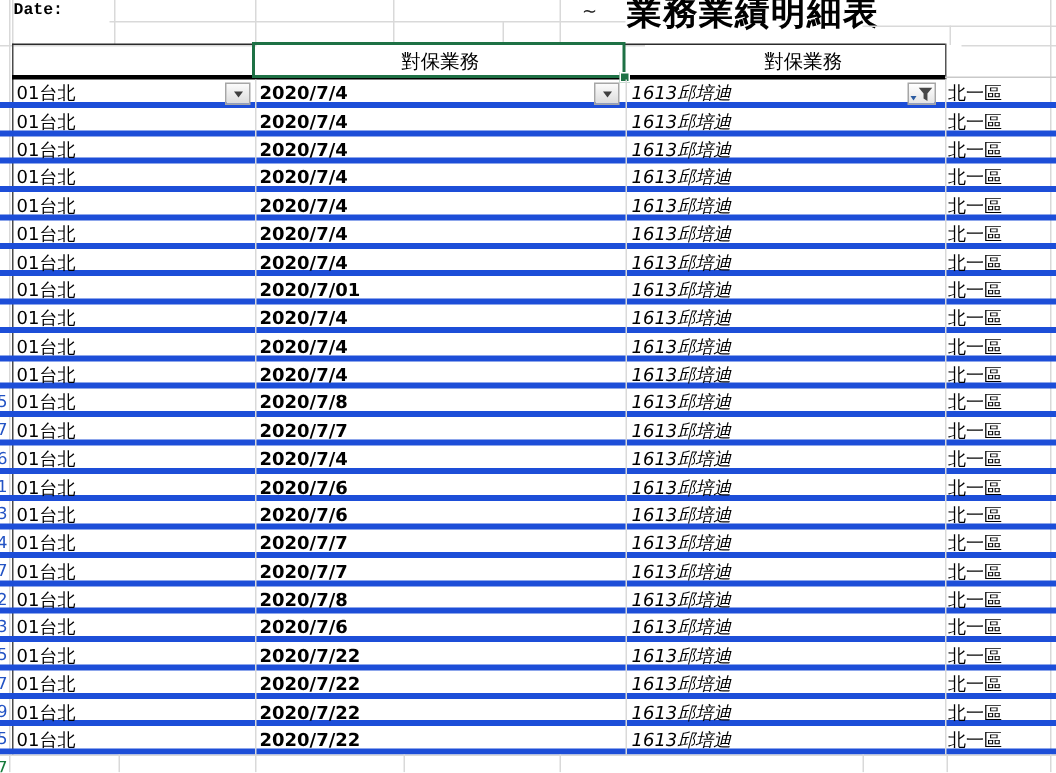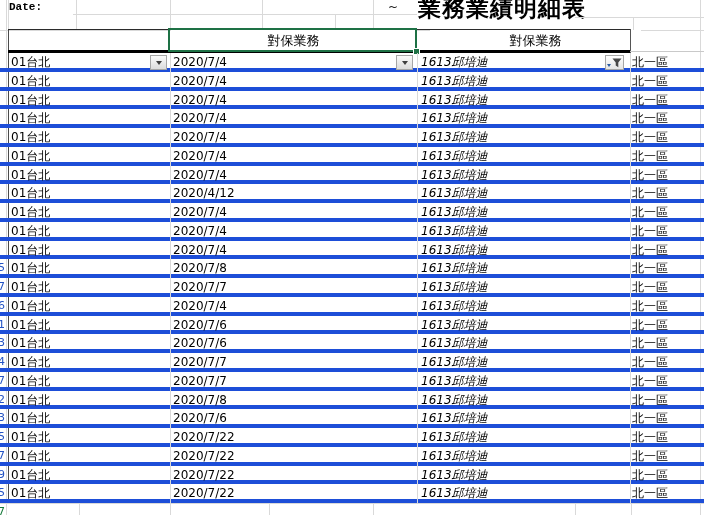--- a/index.html
+++ b/index.html
@@ -46,21 +46,21 @@
   .rows{position:absolute;left:0;top:53px;width:704px;height:450px;}
   .row{
     position:relative;height:18.75px;box-sizing:border-box;
     border-bottom:4px solid #1d4ed8;
   }
   .row .cell{
     position:absolute;top:0;height:18px;line-height:18px;
     white-space:nowrap;font-size:12px;
   }
   .c-branch{left:11px;}
-  .c-date{left:173px;}
+  .c-date{left:173px;font-weight:bold;}
   .c-agent{left:421px;font-style:italic;}
   .c-region{left:632px;}
   .row-num{
     position:absolute;left:-3px;top:2px;width:8px;height:14px;
     text-align:right;font-size:11px;line-height:14px;color:#2353c4;
     overflow:visible;
   }
   
   .ddbtn{
     position:absolute;width:17px;height:15px;box-sizing:border-box;
@@ -173,21 +173,21 @@
       <div class="row">
         <span class="row-num"></span>
         <span class="cell c-branch">01台北</span>
         <span class="cell c-date">2020/7/4</span>
         <span class="cell c-agent">1613邱培迪</span>
         <span class="cell c-region">北一區</span>
       </div>
       <div class="row">
         <span class="row-num"></span>
         <span class="cell c-branch">01台北</span>
-        <span class="cell c-date">2020/4/12</span>
+        <span class="cell c-date">2020/7/01</span>
         <span class="cell c-agent">1613邱培迪</span>
         <span class="cell c-region">北一區</span>
       </div>
       <div class="row">
         <span class="row-num"></span>
         <span class="cell c-branch">01台北</span>
         <span class="cell c-date">2020/7/4</span>
         <span class="cell c-agent">1613邱培迪</span>
         <span class="cell c-region">北一區</span>
       </div>

